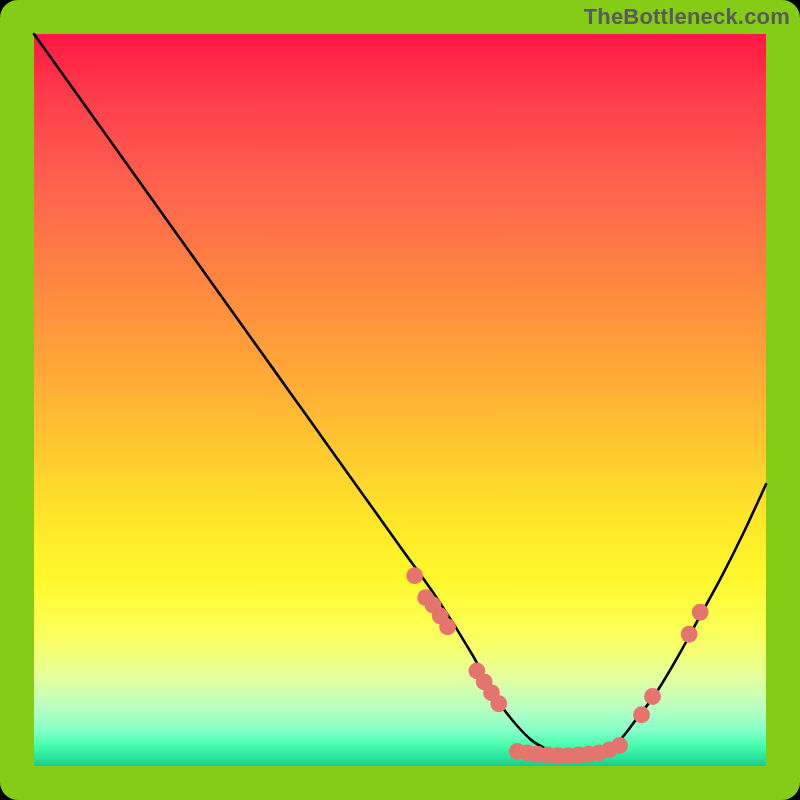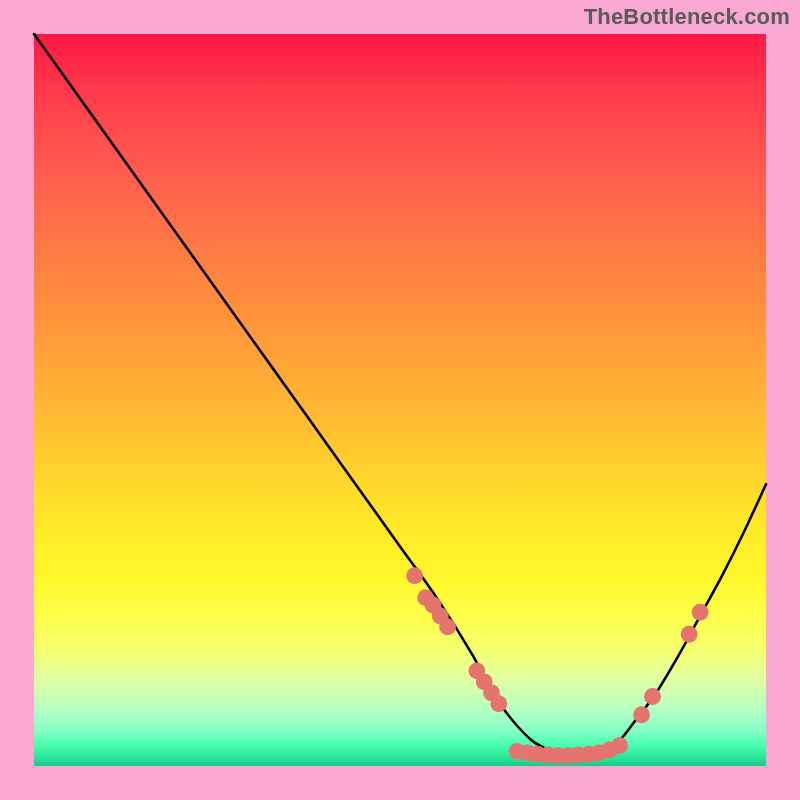--- a/index.html
+++ b/index.html
@@ -10,21 +10,22 @@
     background: #000;
     overflow: hidden;
     font-family: Arial, Helvetica, sans-serif;
   }
   .frame {
     position: absolute;
     top: 0;
     left: 0;
     width: 800px;
     height: 800px;
-    background: #f9a8d4;
+    background: #84cc16;
+    border-radius: 18px;
   }
   .watermark {
     position: absolute;
     top: 4px;
     right: 10px;
     color: #5a5a5a;
     font-size: 22px;
     font-weight: 600;
     letter-spacing: 0.2px;
     user-select: none;

